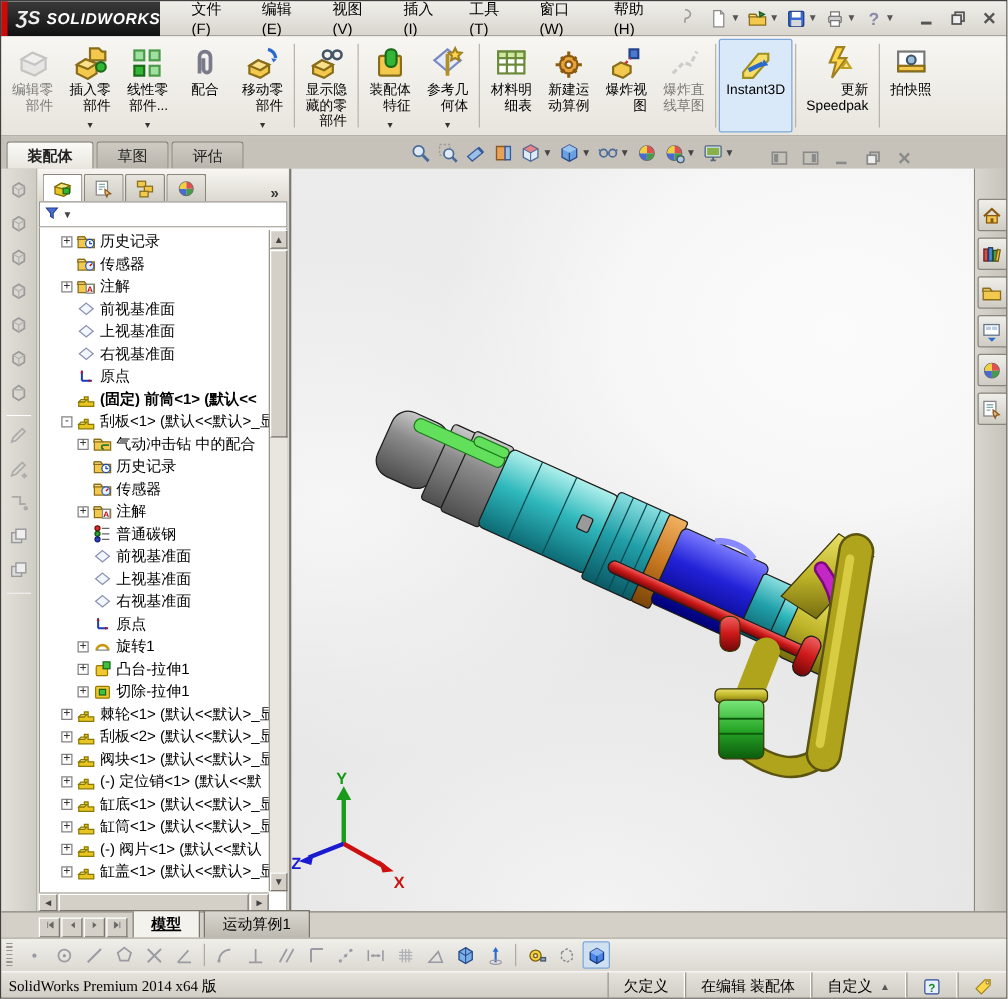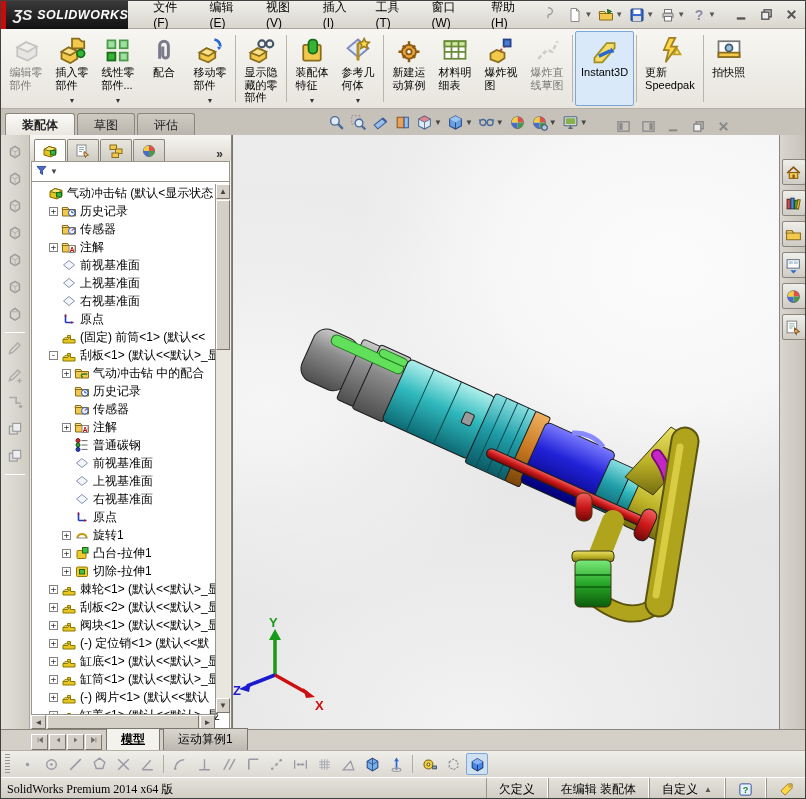--- a/index.html
+++ b/index.html
@@ -19,21 +19,21 @@
   .pin-icon { margin-left:4px; opacity:.75; }
   .quickbar { display:flex; align-items:center; margin-left:10px; gap:2px; }
   .qbtn { display:flex; align-items:center; padding:1px 2px; }
   .qbtn .dd { font-size:8px; color:#555; margin-left:1px; }
   .winbtns { display:flex; margin-left:14px; gap:6px; margin-right:6px; }
 
   
   .cmdmgr { position:absolute; left:0; top:28px; width:806px; height:80px;
     background:linear-gradient(#f7f6f2,#e8e5de); border-bottom:1px solid #b5b1a8; display:flex; align-items:stretch; padding:2px 0 2px 2px; }
   .cm-btn { display:flex; flex-direction:column; align-items:center; justify-content:flex-start; padding:4px 5px 1px 5px; min-width:46px; border:1px solid transparent; }
-  .cm-btn .lbl { font-size:11px; line-height:12.5px; text-align:left; white-space:pre-line; margin-top:2px; }
+  .cm-btn .lbl { font-size:11px; line-height:12.5px; text-align:right; white-space:pre-line; margin-top:2px; }
   .cm-btn .dd { font-size:7px; color:#333; margin-top:auto; }
   .cm-btn.disabled { filter:grayscale(1); opacity:.5; }
   .cm-btn.active { background:#d9e9f9; border:1px solid #7da7d8; border-radius:2px; }
   .cm-sep { width:1px; background:#b9b5ac; margin:4px 2px; }
 
   
   .tabrow { position:absolute; left:0; top:108px; width:806px; height:26px; background:#c6c2b9; display:flex; align-items:flex-end; }
   .cmtabs { display:flex; margin-left:4px; height:22px; }
   .cmtab { padding:3px 16px; border:1px solid #8a867e; border-bottom:none; background:linear-gradient(#cfcbc2,#b9b5ac); margin-right:2px; border-radius:3px 3px 0 0; color:#222; }
   .cmtab.active { background:linear-gradient(#fbfaf7,#e9e6df); font-weight:bold; }
@@ -289,38 +289,38 @@
           </svg>
         </span>
         <div class="lbl">参考几
 何体</div>
         <div class="dd">▼</div>
       </div>
       <div class="cm-sep"></div>
       <div class="cm-btn">
         <span style="display: inline-flex; line-height: 0;">
           <svg width="28" height="28" viewBox="0 0 16 16">
+            <rect x="2" y="3" width="12" height="10" fill="#fff" stroke="#6a8a3a"></rect>
+            <rect x="2" y="3" width="12" height="3" fill="#cfe8a0" stroke="#6a8a3a"></rect>
+            <path d="M2 9h12M6 3v10M10 3v10" stroke="#6a8a3a"></path>
+          </svg>
+        </span>
+        <div class="lbl">材料明
+细表</div>
+      </div>
+      <div class="cm-btn">
+        <span style="display: inline-flex; line-height: 0;">
+          <svg width="28" height="28" viewBox="0 0 16 16">
             <circle cx="8" cy="9" r="4" fill="#e8a23c" stroke="#8a5a10"></circle>
             <circle cx="8" cy="9" r="1.5" fill="#fff" stroke="#8a5a10"></circle>
             <path d="M8 3v2M8 13v2M2 9h2M12 9h2M4.5 5.5l1.4 1.4M11.5 12.5l-1.4-1.4M11.5 5.5l-1.4 1.4M4.5 12.5l1.4-1.4" stroke="#8a5a10" stroke-width="1.4"></path>
           </svg>
         </span>
         <div class="lbl">新建运
 动算例</div>
-      </div>
-      <div class="cm-btn">
-        <span style="display: inline-flex; line-height: 0;">
-          <svg width="28" height="28" viewBox="0 0 16 16">
-            <rect x="2" y="3" width="12" height="10" fill="#fff" stroke="#6a8a3a"></rect>
-            <rect x="2" y="3" width="12" height="3" fill="#cfe8a0" stroke="#6a8a3a"></rect>
-            <path d="M2 9h12M6 3v10M10 3v10" stroke="#6a8a3a"></path>
-          </svg>
-        </span>
-        <div class="lbl">材料明
-细表</div>
       </div>
       <div class="cm-btn">
         <span style="display: inline-flex; line-height: 0;">
           <svg width="28" height="28" viewBox="0 0 16 16">
             <path d="M2 10l3.5-2 4.5 1.7v3L6.5 15 2 13.3z" fill="#f2c94c" stroke="#8a6d1a"></path>
             <rect x="9.5" y="2" width="4" height="4" fill="#4a7ad0" stroke="#23408a"></rect>
             <path d="M7.5 8.5L10 6" stroke="#c04040" stroke-width="1.2" stroke-dasharray="1.6 1.4"></path>
           </svg>
         </span>
         <div class="lbl">爆炸视
@@ -638,31 +638,20 @@
         </div>
       <div class="filterrow">
         <span id="filtericon"><span style="display: inline-flex; line-height: 0;">
               <svg width="13" height="13" viewBox="0 0 16 16">
                 <path d="M2.5 3h11l-4.2 5v5l-2.6-1.6V8z" fill="#4a6ad0" stroke="#23408a"></path>
               </svg>
             </span></span>
         <span class="dd">▼</span>
       </div>
       <div class="tree" id="tree">
-          <div class="trow" style="padding-left: 4px;">
-            <div class="texp-ph"></div>
-            <span class="ticon" style="display: inline-flex; line-height: 0;">
-              <svg width="16" height="16" viewBox="0 0 16 16">
-                <path d="M2 6.5L7 3.5l7 2v5.5L9 14l-7-2z" fill="#e8c520" stroke="#7a6a00"></path>
-                <path d="M7 3.5l7 2-5 2.8L2 6.5z" fill="#f6e580" stroke="#7a6a00"></path>
-                <rect x="8.5" y="7.5" width="5" height="4.5" fill="#35b535" stroke="#1a6a1a"></rect>
-              </svg>
-            </span>
-            <span class="tlabel">气动冲击钻  (默认&lt;显示状态</span>
-          </div>
           <div class="trow" style="padding-left: 17px;">
             <div class="texp">+</div>
             <span class="ticon" style="display: inline-flex; line-height: 0;">
               <svg width="16" height="16" viewBox="0 0 16 16">
                 <path d="M1.5 4.5h5l1.5 2h6.5V13H1.5z" fill="#f2c94c" stroke="#8a6d1a"></path>
                 <path d="M1.5 4.5h5l1.5 2h-7z" fill="#fae08a" stroke="#8a6d1a"></path>
                 <circle cx="10.8" cy="9.8" r="3.3" fill="#fff" stroke="#1a4ab0"></circle>
                 <path d="M10.8 7.8v2h1.8" fill="none" stroke="#1a4ab0"></path>
               </svg>
             </span>
@@ -722,21 +711,21 @@
           <div class="trow" style="padding-left: 17px;">
             <div class="texp-ph"></div>
             <span class="ticon" style="display: inline-flex; line-height: 0;">
               <svg width="16" height="16" viewBox="0 0 16 16">
                 <path d="M4.5 11.5h8M4.5 11.5v-8" fill="none" stroke="#1a3ac0" stroke-width="1.6"></path>
                 <path d="M12.5 11.5l-2.5-1.2v2.4zM4.5 3l-1.2 2.5h2.4z" fill="#c01010"></path>
               </svg>
             </span>
             <span class="tlabel">原点</span>
           </div>
-          <div class="trow" style="padding-left: 17px;">
+          <div class="trow" style="padding-left: 17px; font-weight: bold;">
             <div class="texp-ph"></div>
             <span class="ticon" style="display: inline-flex; line-height: 0;">
               <svg width="16" height="16" viewBox="0 0 16 16">
                 <path d="M2 10.5h4.5V6.5h3v4H14v3.5H2z" fill="#e8c520" stroke="#8a7a00"></path>
                 <path d="M2 10.5l1.8-1.8h4.7l-2 1.8z" fill="#f6e580" stroke="#8a7a00"></path>
               </svg>
             </span>
             <span class="tlabel">(固定) 前筒&lt;1&gt;  (默认&lt;&lt;</span>
           </div>
           <div class="trow" style="padding-left: 17px;">

